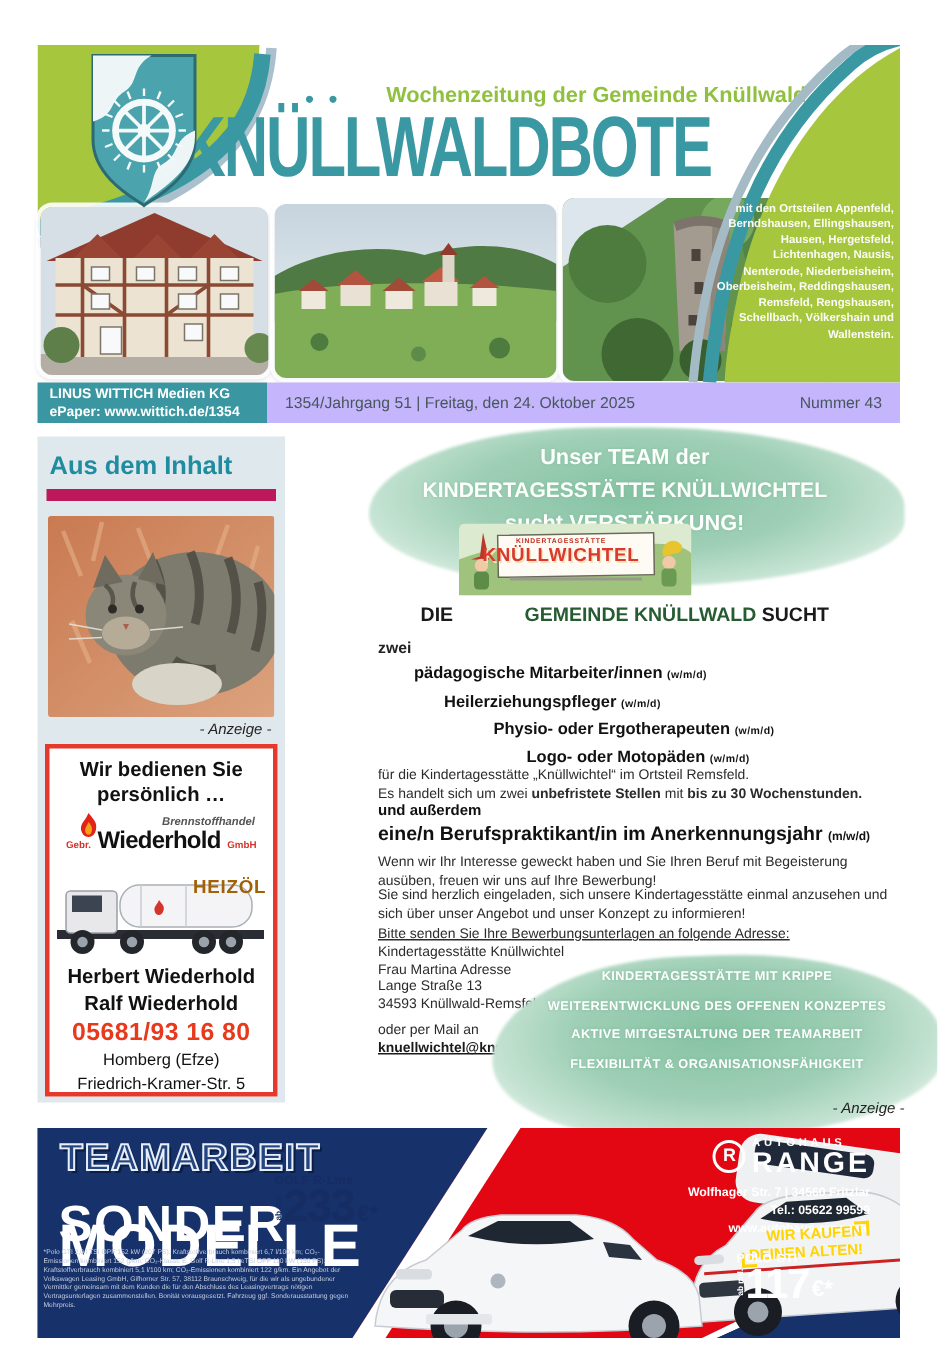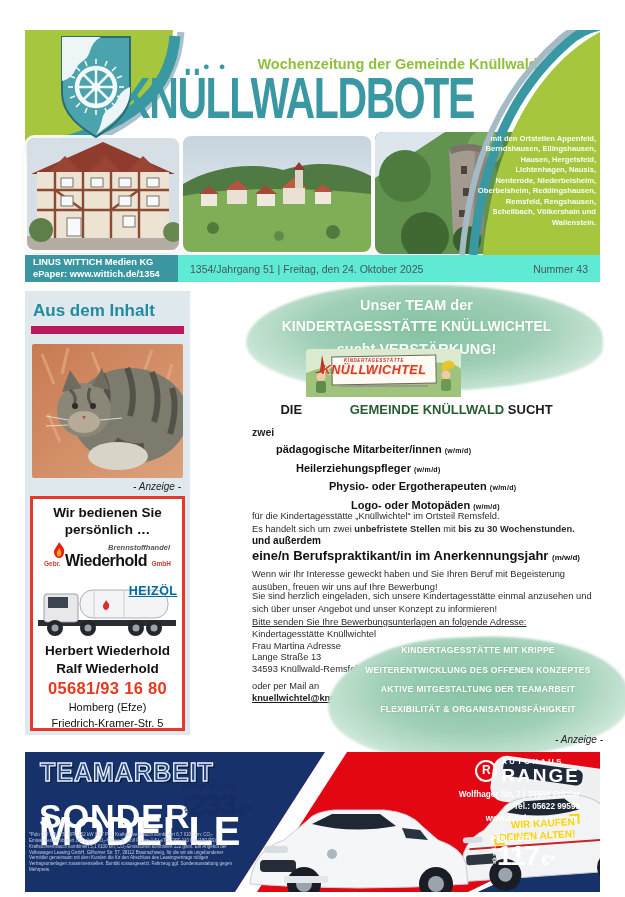--- a/index.html
+++ b/index.html
@@ -20,53 +20,53 @@
   #photo2{left:158px;top:106px;width:188px;height:116px;}
   #photo3{left:350px;top:102px;width:178px;height:122px;}
   #swoosh{position:absolute;left:0;top:0;z-index:4;}
   #crest{position:absolute;left:32px;top:5px;z-index:5;}
   #ortsteile{position:absolute;right:4px;top:104px;width:122px;z-index:6;text-align:right;
              color:rgba(255,255,255,.95);font-size:7.6px;line-height:1.38;font-weight:bold;}
   
   #infobar{position:absolute;left:25px;top:255px;width:575px;height:27px;display:flex;}
   #pubbox{width:153px;background:#3a96a0;color:#fff;padding:2px 8px;box-sizing:border-box;
           font-size:9.3px;font-weight:bold;line-height:1.25;}
-  #issuebar{flex:1;background:#5eead4;display:flex;align-items:center;justify-content:space-between;
+  #issuebar{flex:1;background:#c4b5fd;display:flex;align-items:center;justify-content:space-between;
             padding:0 12px;font-size:10.5px;color:#47565c;}
   
   #leftcol{position:absolute;left:25px;top:291px;width:165px;height:444px;background:#dfe8ec;}
   #inhalt{margin:8px 6px 0;padding:2px 2px 5px;color:#1f8ca0;font-size:17px;font-weight:800;
           border-bottom:8px solid #be185d;}
   #catphoto{margin:10px 7px 2px;height:134px;border-radius:2px;overflow:hidden;}
   .anzeige{font-style:italic;font-size:10px;color:#222;}
   #anz1{text-align:right;margin:3px 9px 2px;}
   #adbox{margin:4px 5px;border:3px solid #e6392c;background:#fff;text-align:center;
          padding:6px 2px 7px;height:216px;box-sizing:content-box;position:relative;}
   .ad-head{font-size:13.5px;font-weight:800;line-height:1.25;color:#111;}
   #brandrow{position:relative;height:34px;margin-top:3px;}
   #brand-top{position:absolute;right:10px;top:1px;font-size:7.5px;font-style:italic;font-weight:800;color:#555;}
   #brandline{position:absolute;left:0;right:0;top:10px;white-space:nowrap;}
   .brand-sm{font-size:6.5px;font-weight:800;color:#d5342a;}
   #brand-name{font-size:16px;font-weight:900;color:#111;letter-spacing:-.5px;text-align:right;}
   #truckwrap{position:relative;width:144px;height:64px;margin:0 auto;}
-  #heizoel{position:absolute;right:2px;top:8px;color:#0369a1;font-weight:800;font-size:12.5px;letter-spacing:.5px;text-decoration:underline;}
+  #heizoel{position:absolute;right:2px;top:8px;color:#a16207;font-weight:800;font-size:12.5px;letter-spacing:.5px;}
   .ad-name{font-size:13.5px;font-weight:800;margin-top:3px;color:#111;}
   #adphone{font-size:16.5px;font-weight:800;color:#e8391d;margin-top:3px;letter-spacing:.3px;}
   .ad-city{font-size:11px;font-weight:400;color:#111;margin-top:2px;line-height:1.3;}
   
   #article{position:absolute;left:228px;top:285px;width:377px;height:470px;}
   .blob{position:absolute;border-radius:47% 53% 55% 45%/60% 55% 45% 50%;
         background:radial-gradient(ellipse at 50% 42%,#85c2a2 0%,#9fcfb6 45%,#c7e4d4 72%,rgba(225,241,232,0) 95%);
         filter:blur(1px);}
   #blob1{left:18px;top:0;width:357px;height:106px;}
   #blob2{left:100px;top:352px;width:300px;height:122px;transform:rotate(-2deg);}
   #blobtext{position:absolute;left:0;top:9px;width:100%;text-align:center;color:#fdfffd;
             font-weight:800;line-height:1.55;text-shadow:0 0 2px rgba(110,170,140,.45);}
   #blobtext .b1{font-size:14.5px;}#blobtext .b2{font-size:14px;}#blobtext .b3{font-size:14.5px;}
-  #kitalogo{position:absolute;left:78px;top:64px;width:136px;height:48px;font-style:italic;}
+  #kitalogo{position:absolute;left:78px;top:64px;width:136px;height:48px;}
   #kl-top{position:absolute;left:0;top:9px;width:100%;text-align:center;font-size:4.5px;font-weight:800;color:#c22c1e;letter-spacing:.6px;}
   #kl-name{position:absolute;left:0;top:14px;width:100%;text-align:center;font-size:12.5px;font-weight:900;
            color:#d93a2b;letter-spacing:.5px;text-shadow:1px 1px 0 #f3e3c0;}
   #art-headline{position:absolute;left:0;top:117px;width:100%;text-align:center;font-size:13px;font-weight:800;color:#1a1a1a;}
   #art-headline .grn{color:#275c33;margin-left:44px;}
   #zwei{position:absolute;left:24px;top:141px;font-size:10.5px;font-weight:800;}
   #positions{position:absolute;left:0;top:158px;width:100%;}
   .pos{font-size:11px;font-weight:800;color:#111;height:18.5px;}
   .pos .sfx{font-size:7px;font-weight:700;letter-spacing:.3px;}
   .pos0{margin-left:48px;}.pos1{margin-left:68px;}.pos2{margin-left:101px;}.pos3{margin-left:123px;}

